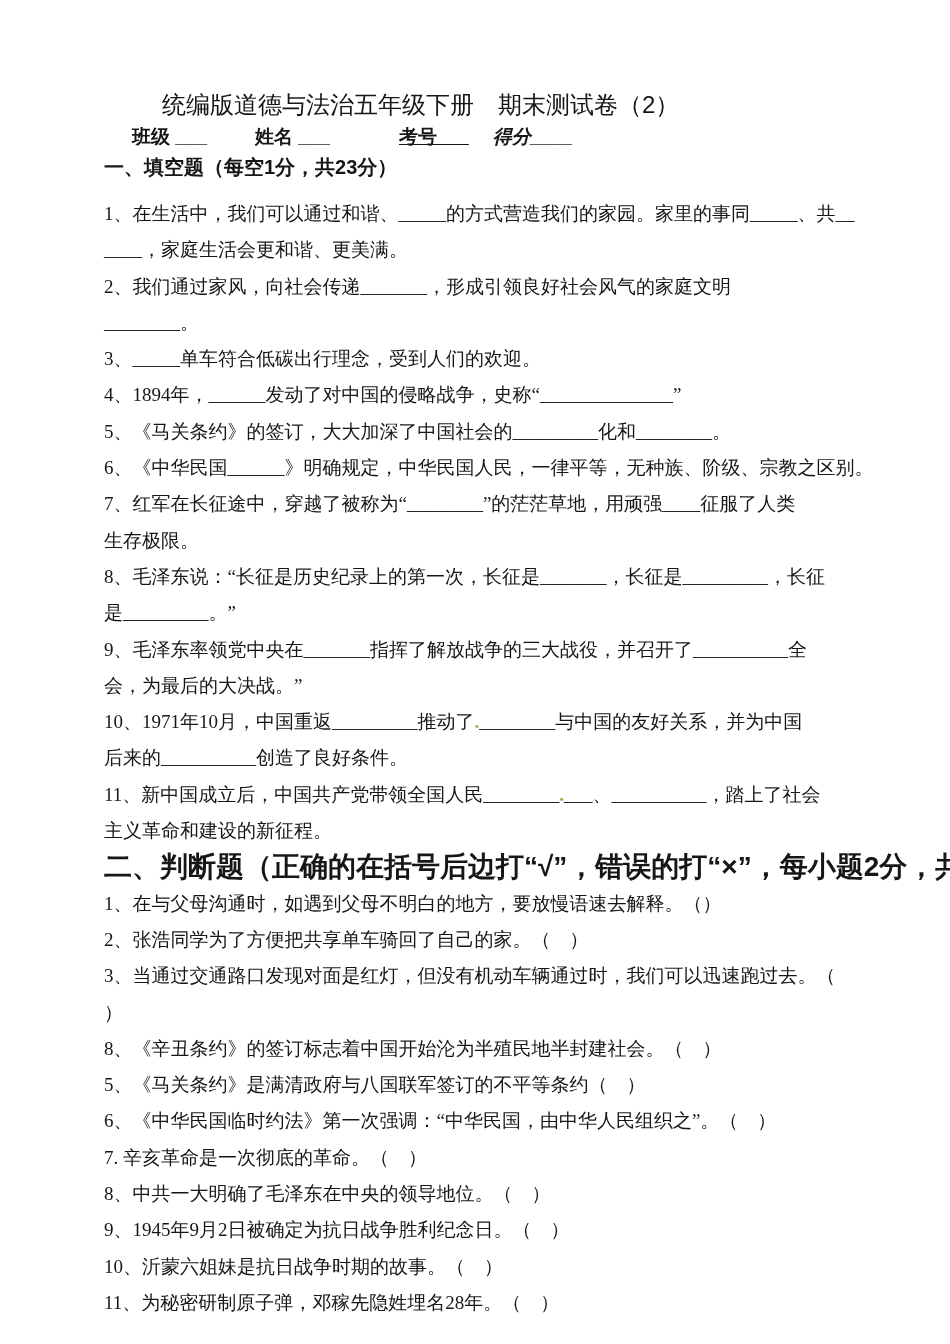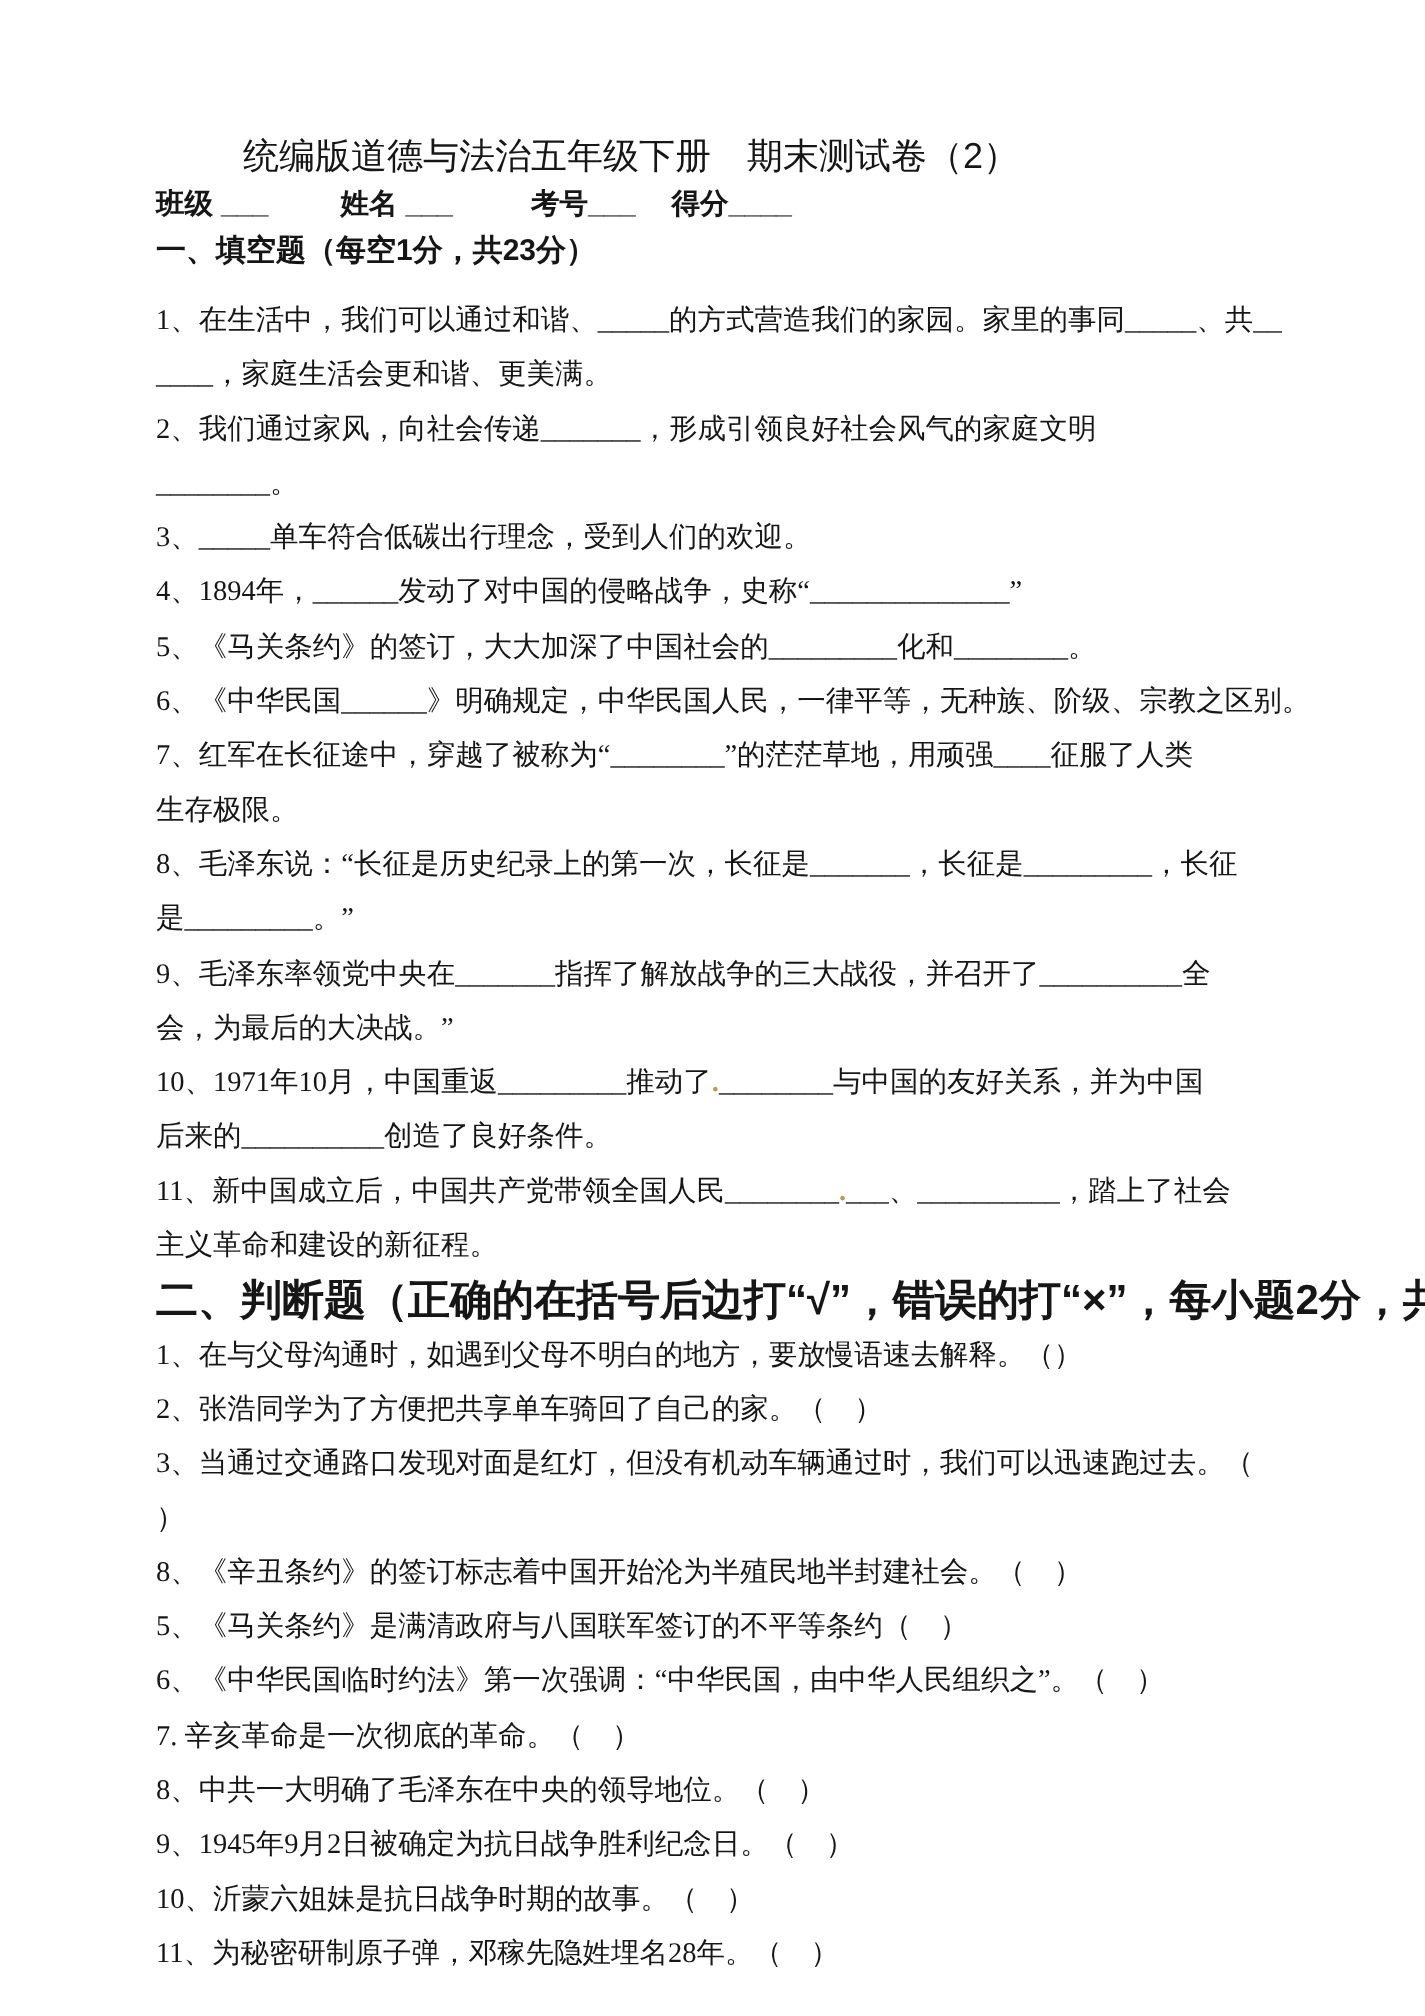--- a/index.html
+++ b/index.html
@@ -31,24 +31,24 @@
   .info-row {
     display: flex;
     align-items: baseline;
     font-family: "Liberation Sans", "DejaVu Sans", sans-serif;
     font-weight: bold;
     font-size: 19px;
     line-height: 29px;
     margin-top: 2px;
     white-space: pre;
   }
-  .info-field { display: inline-flex; white-space: pre; }
+  .info-field { display: inline-flex; white-space: pre; margin-left: 28px; }
   .gap-a { margin-left: 48px; align-items: flex-end; }
-  .gap-b { margin-left: 52px; }
-  .gap-c { margin-left: 24px; }
+  .gap-b { margin-left: 69px; text-decoration: underline; }
+  .gap-c { margin-left: 24px; font-style: italic; }
   .sec-heading {
     font-family: "Liberation Sans", "DejaVu Sans", sans-serif;
     font-weight: bold;
     font-size: 20px;
     line-height: 31px;
     white-space: nowrap;
   }
   .sec-heading.first { margin-top: 1px; }
   .body-lines { margin-top: 13px; }
   .line {

